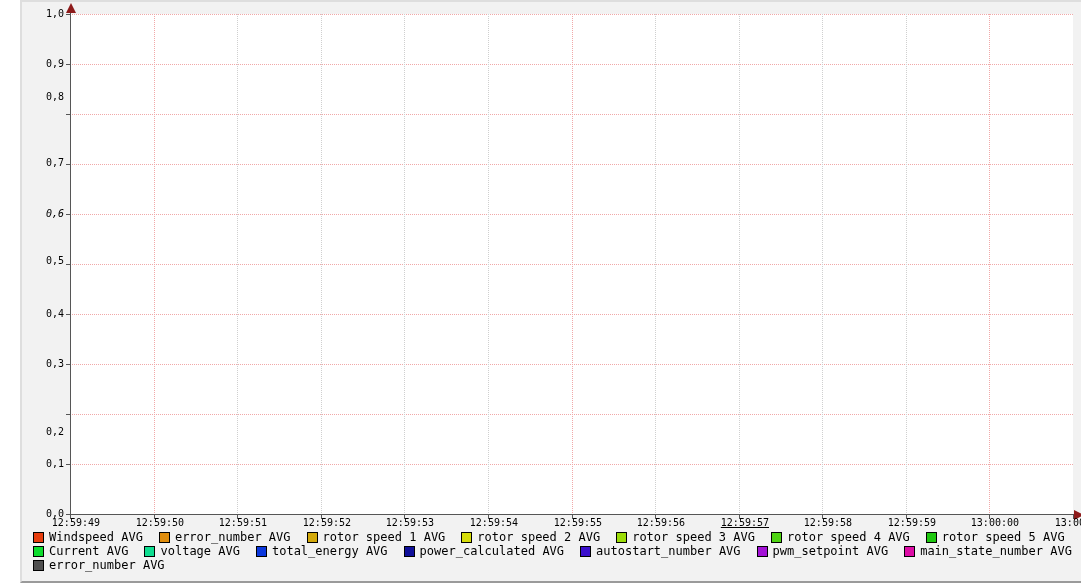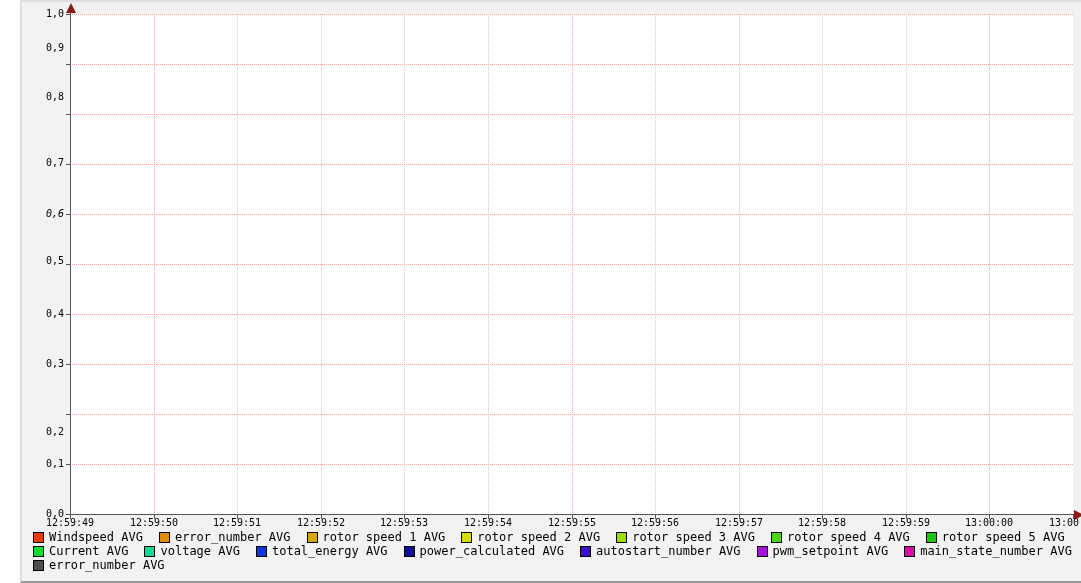--- a/index.html
+++ b/index.html
@@ -41,21 +41,21 @@
     border-left:10px solid var(--arrow,#8e1b1b);
   }
   .ytick{position:absolute;left:44px;width:5px;height:1px;background:var(--axis,#565656);}
   .xtick{position:absolute;top:513px;width:1px;height:4px;background:var(--axis,#565656);}
   .ylabel{
     position:absolute;left:0;width:44px;height:12px;line-height:12px;
     text-align:right;font-size:10px;color:#000;padding-right:2px;
   }
   .xlabel{
     position:absolute;top:515px;width:60px;height:12px;line-height:12px;
-    text-align:center;font-size:10px;color:#000;white-space:nowrap;
+    text-align:right;font-size:10px;color:#000;white-space:nowrap;
   }
   .legend{position:absolute;left:11px;display:flex;align-items:flex-end;column-gap:16px;height:13px;}
   .legend-item{display:flex;align-items:center;gap:5px;white-space:nowrap;}
   .swatch{width:11px;height:11px;border:1px solid #000;flex:0 0 auto;}
   .legend-label{font-size:12px;line-height:13px;color:#000;}
   .watermark{
     position:absolute;top:6px;right:4px;
     writing-mode:vertical-rl;
     font-size:8px;letter-spacing:1px;color:#9c9c9c;white-space:nowrap;
   }
@@ -88,41 +88,41 @@
       <div class="gridline-v" style="left: 919px; --gc: #f1a8a8;"></div>
     </div>
 
   <div class="axis-y"></div>
   <div class="axis-x"></div>
   <div class="arrow-up"></div>
   <div class="arrow-right"></div>
 
   <div id="ylabels">
       <div class="ylabel" style="top: 6px;">1,0</div>
-      <div class="ylabel" style="top: 40px;">0,9</div>
+      <div class="ylabel" style="top: 56px;">0,9</div>
       <div class="ylabel" style="top: 89px;">0,8</div>
       <div class="ylabel" style="top: 155px;">0,7</div>
       <div class="ylabel" style="top: 206px; font-style: italic;">0,6</div>
       <div class="ylabel" style="top: 253px;">0,5</div>
       <div class="ylabel" style="top: 306px;">0,4</div>
       <div class="ylabel" style="top: 356px;">0,3</div>
       <div class="ylabel" style="top: 424px;">0,2</div>
       <div class="ylabel" style="top: 456px;">0,1</div>
       <div class="ylabel" style="top: 506px;">0,0</div>
     </div>
   <div id="xlabels">
       <div class="xlabel" style="left: 18px;">12:59:49</div>
       <div class="xlabel" style="left: 102px;">12:59:50</div>
       <div class="xlabel" style="left: 185px;">12:59:51</div>
       <div class="xlabel" style="left: 269px;">12:59:52</div>
       <div class="xlabel" style="left: 352px;">12:59:53</div>
       <div class="xlabel" style="left: 436px;">12:59:54</div>
       <div class="xlabel" style="left: 520px;">12:59:55</div>
       <div class="xlabel" style="left: 603px;">12:59:56</div>
-      <div class="xlabel" style="left: 687px;">12:59:57</div>
+      <div class="xlabel" style="left: 687px; text-decoration: underline;">12:59:57</div>
       <div class="xlabel" style="left: 770px;">12:59:58</div>
       <div class="xlabel" style="left: 854px;">12:59:59</div>
       <div class="xlabel" style="left: 937px;">13:00:00</div>
       <div class="xlabel" style="left: 1021px;">13:00:01</div>
     </div>
   <div id="legend">
       <div class="legend" style="top: 529px;">
         <div class="legend-item">
           <span class="swatch" style="background: rgb(231, 61, 14);"></span>
           <span class="legend-label">Windspeed AVG</span>

